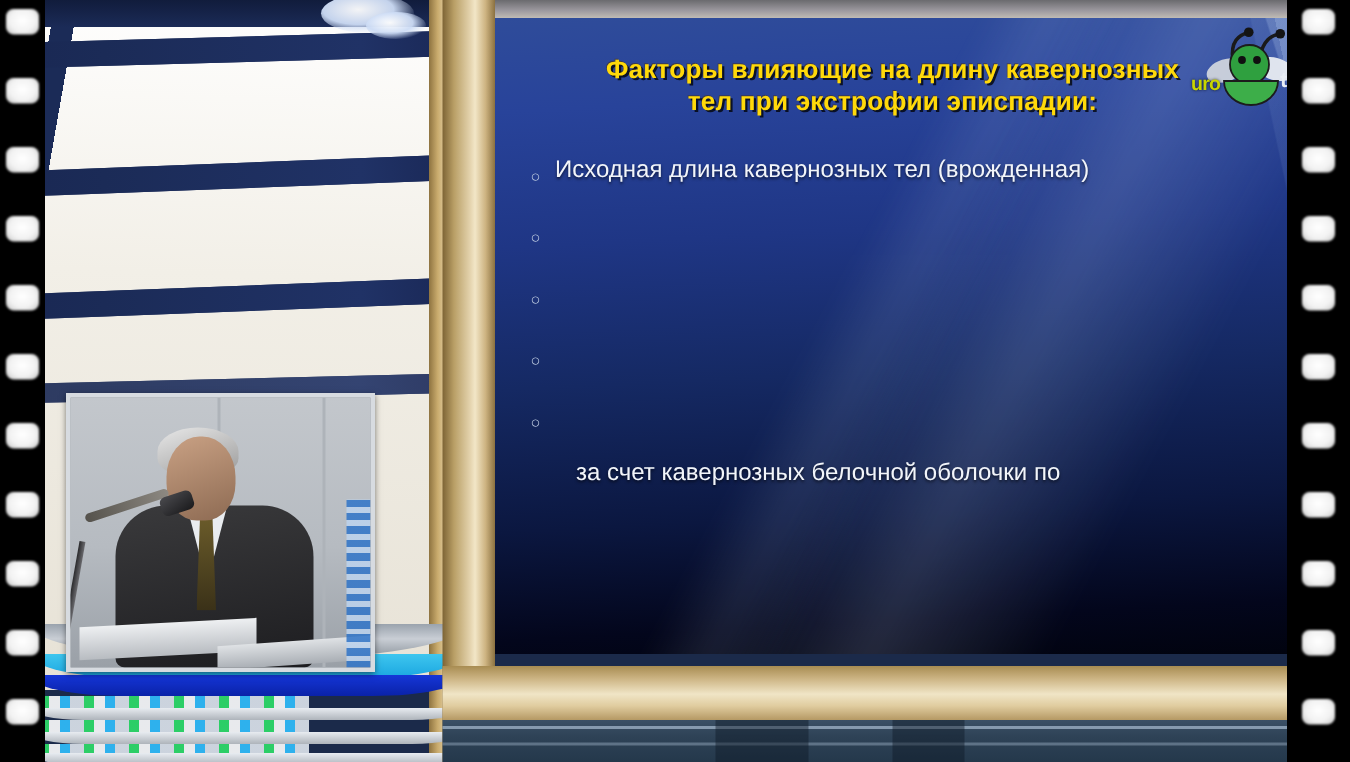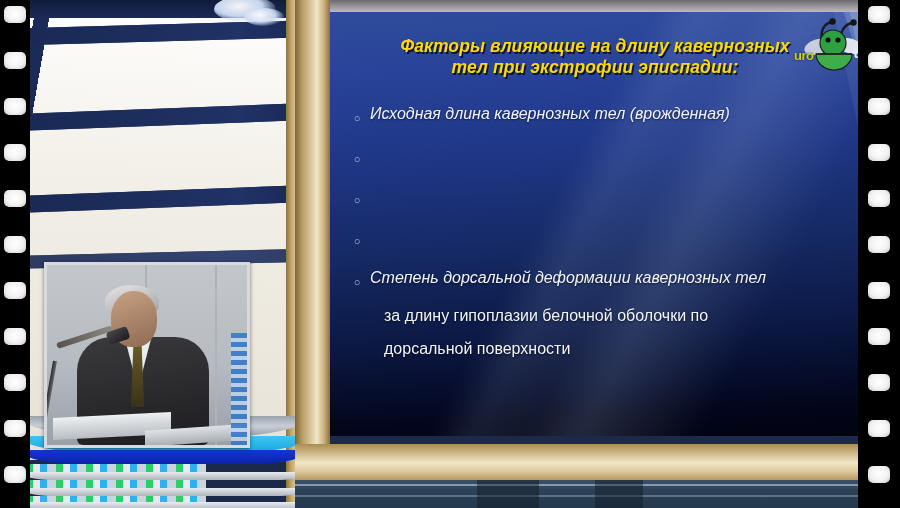--- a/index.html
+++ b/index.html
@@ -138,33 +138,31 @@
     position:absolute; width:190px; height:700px;
     background:linear-gradient(90deg,rgba(255,255,255,0),rgba(198,219,250,.17) 45%,rgba(255,255,255,0));
     transform:rotate(28deg); filter:blur(6px); pointer-events:none;
   }
 
   .slide-title {
     position:absolute; left:28px; top:24px; width:474px;
     text-align:center; color:#FFD90A;
     font-size:17.5px; font-weight:bold; line-height:1.22; letter-spacing:.1px;
     text-shadow:1.5px 1.5px 0 rgba(0,0,0,.75), -0.5px -0.5px 0 rgba(80,50,0,.5);
-    font-style:italic;
   }
 
   .bullets { position:absolute; left:14px; top:92px; width:510px; }
   .bullet { display:flex; align-items:flex-start; margin-bottom:14px; }
   .bullet-mark {
     flex:0 0 auto; width:26px; color:#b9c6dd; font-size:11px; line-height:26px;
     text-align:center; margin-top:1px;
   }
   .bullet-text {
     color:#f2f5fa; font-size:16px; line-height:1.28;
     text-shadow:0 1px 2px rgba(0,0,0,.6);
-    font-style:italic;
   }
   .bullet-cont {
     margin:0 0 13px 40px; color:#f2f5fa; font-size:16px; line-height:1.28;
     text-shadow:0 1px 2px rgba(0,0,0,.6);
   }
 
   
   .logo { position:absolute; right:-5px; top:6px; width:72px; height:62px;margin-left:40px; }
   .logo-uro {
     position:absolute; left:2px; top:30px; font-size:13px; font-weight:bold;
@@ -286,25 +284,23 @@
           <div class="bullet">
             <span class="bullet-mark">○</span>
           </div>
 
           <div class="bullet">
             <span class="bullet-mark">○</span>
           </div>
 
           <div class="bullet" style="margin-bottom:11px;">
             <span class="bullet-mark">○</span>
-            <span class="bullet-text">Степень дорсальной деформации кавернозных тел</span>
-          </div>
-
-          <div class="bullet-cont">за длину гипоплазии белочной оболочки по</div>
-          <div class="bullet-cont">дорсальной поверхности</div>
+          </div>
+
+          <div class="bullet-cont">за счет кавернозных белочной оболочки по</div>
         </div>
 
         <div class="logo">
           <svg width="72" height="62" viewBox="0 0 72 62">
 
             <path d="M30 22 C28 10, 34 5, 40 4" stroke="#1a1a1a" stroke-width="2.4" fill="none"></path>
             <path d="M48 20 C50 9, 56 5, 61 5" stroke="#1a1a1a" stroke-width="2.4" fill="none"></path>
             <circle cx="40.5" cy="3.5" r="3.2" fill="#141414"></circle>
             <circle cx="61.5" cy="4.5" r="3.2" fill="#141414"></circle>
 

